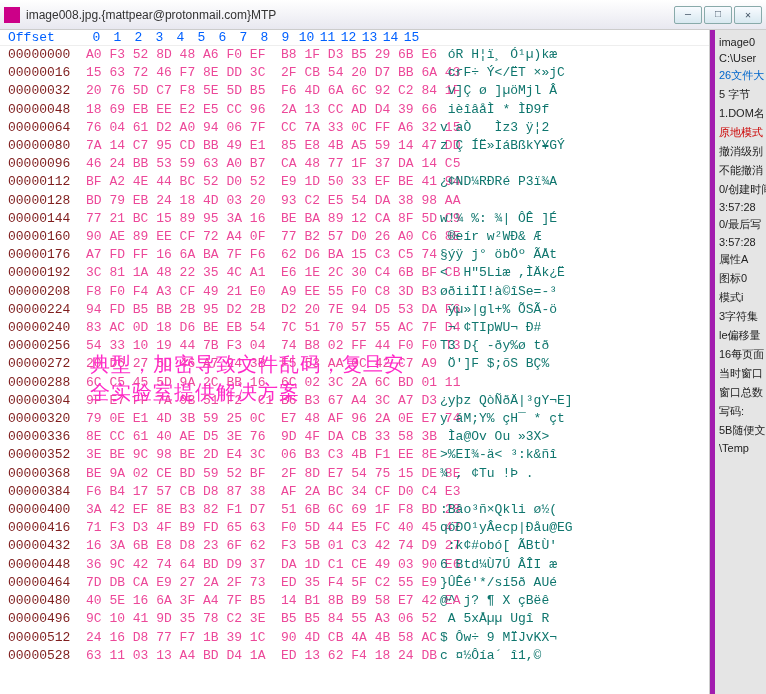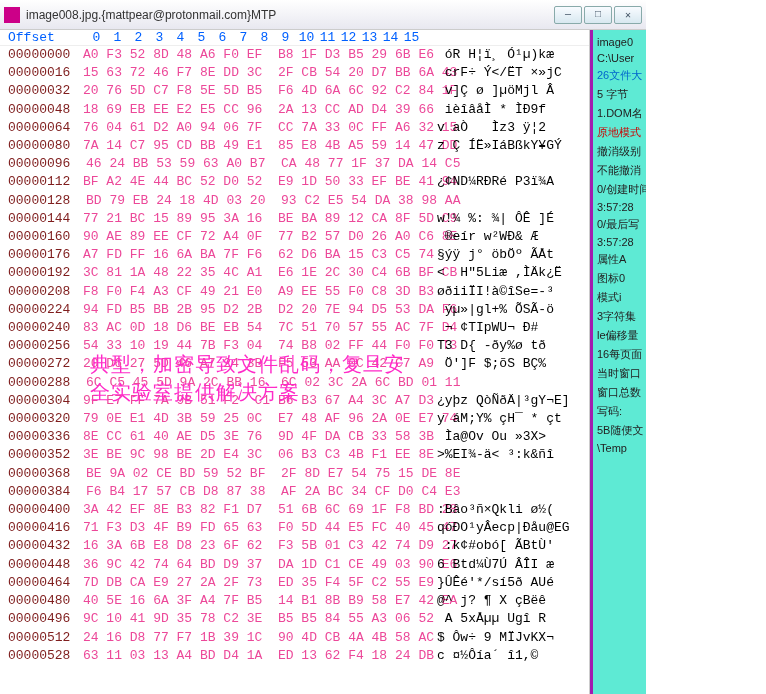--- a/index.html
+++ b/index.html
@@ -1,34 +1,34 @@
 <!DOCTYPE html>
 <html><head>
 <meta charset="utf-8">
 <style>
 *{margin:0;padding:0;box-sizing:border-box}
 body{font-family:"Consolas","Courier New",monospace;font-size:13px;background:#fff;overflow:hidden}
-.window{width:646px;height:694px;position:relative;background:#fff}
+.window{width:766px;height:694px;position:relative;background:#fff}
 .titlebar{height:30px;background:linear-gradient(#fff,#e8e8f0);border-bottom:1px solid #ccc;display:flex;align-items:center;padding:0 4px}
 .app-icon{width:16px;height:16px;background:#c08;margin-right:6px}
 .title{flex:1;font-family:Tahoma,sans-serif;font-size:12px;color:#333}
 .winbtns{display:flex;gap:2px}
 .winbtn{width:28px;height:18px;border:1px solid #8aa;background:linear-gradient(#f8fbff,#d8e8f0);border-radius:2px;display:flex;align-items:center;justify-content:center;font-size:10px;color:#456}
 .content{display:flex;height:calc(100% - 30px)}
 .hex-panel{flex:1;overflow:hidden;background:#fff;border-right:1px solid #ccc}
 .header-row{display:flex;color:#0060ff;padding:0 8px;border-bottom:1px solid #eee;font-weight:normal}
 .offset-col{width:78px}
 .hex-cols{display:flex;gap:0}
 .hex-col{width:21px;text-align:center}
 .data-rows{overflow:hidden}
 .row{display:flex;padding:0 8px;line-height:18.2px;white-space:pre}
 .offset{width:78px;color:#7f1d1d}
 .hexdata{width:344px;letter-spacing:0;color:#ec4899}
-.asciidata{width:150px;color:#000000;margin-left:10px}
-.side-panel{width:56px;background:#5eead4;border-left:3px solid #a21caf;padding:4px 2px;font-family:Tahoma,sans-serif;font-size:11px;overflow:hidden}
+.asciidata{width:150px;color:#0f766e;margin-left:10px}
+.side-panel{width:56px;background:#e5e5e5;border-left:5px solid #a21caf;padding:4px 2px;font-family:Tahoma,sans-serif;font-size:11px;overflow:hidden}
 .side-item{padding:2px 2px;white-space:nowrap;color:#222}
 .side-red{color:#c00}
 .side-blue{color:#06c}
 .watermark{position:absolute;left:90px;top:350px;color:#ff2ac8;font-family:"Microsoft YaHei",sans-serif;font-size:20px;font-weight:normal;pointer-events:none;line-height:28px;letter-spacing:1px}
 </style>
 </head>
 <body>
 
 <div class="window">
   <div class="titlebar">
@@ -80,21 +80,21 @@
           <div class="row"><div class="offset">00000208</div><div class="hexdata">F8 F0 F4 A3 CF 49 21 E0  A9 EE 55 F0 C8 3D B3</div><div class="asciidata">øðiiÏI!à©îSe=-³</div></div>
           <div class="row"><div class="offset">00000224</div><div class="hexdata">94 FD B5 BB 2B 95 D2 2B  D2 20 7E 94 D5 53 DA F6</div><div class="asciidata"> ýµ»|gl+% ÕSÃ-ö</div></div>
           <div class="row"><div class="offset">00000240</div><div class="hexdata">83 AC 0D 18 D6 BE EB 54  7C 51 70 57 55 AC 7F D4</div><div class="asciidata"> ¬ ¢TIpWU¬ Ð#</div></div>
           <div class="row"><div class="offset">00000256</div><div class="hexdata">54 33 10 19 44 7B F3 04  74 B8 02 FF 44 F0 F0 T3</div><div class="asciidata">T3 D{ -ðy%ø tð</div></div>
           <div class="row"><div class="offset">00000272</div><div class="hexdata">20 D6 27 5D 46 A7 24 3B  F5 53 AA 0C 42 C7 A9</div><div class="asciidata"> Ö']F $;õS BÇ%</div></div>
           <div class="row"><div class="offset">00000288</div><div class="hexdata">6C C5 45 5D 9A 2C BB 16  6C 02 3C 2A 6C BD 01 11</div></div>
           <div class="row"><div class="offset">00000304</div><div class="hexdata">9F E7 FF 7A 9B 51 F2  C1 B6 B3 67 A4 3C A7 D3</div><div class="asciidata">¿yþz QòÑðÄ|³gY¬E]</div></div>
           <div class="row"><div class="offset">00000320</div><div class="hexdata">79 0E E1 4D 3B 59 25 0C  E7 48 AF 96 2A 0E E7 74</div><div class="asciidata">y áM;Y% çH¯ * çt</div></div>
           <div class="row"><div class="offset">00000336</div><div class="hexdata">8E CC 61 40 AE D5 3E 76  9D 4F DA CB 33 58 3B</div><div class="asciidata"> Ìa@Ov Ou »3X&gt;</div></div>
           <div class="row"><div class="offset">00000352</div><div class="hexdata">3E BE 9C 98 BE 2D E4 3C  06 B3 C3 4B F1 EE 8E</div><div class="asciidata">&gt;%EI¾-ä&lt; ³:k&amp;ñî </div></div>
-          <div class="row"><div class="offset">00000368</div><div class="hexdata">BE 9A 02 CE BD 59 52 BF  2F 8D E7 54 75 15 DE 8E</div></div>
+          <div class="row"><div class="offset">00000368</div><div class="hexdata">BE 9A 02 CE BD 59 52 BF  2F 8D E7 54 75 15 DE 8E</div><div class="asciidata">¾ , ¢Tu !Þ .</div></div>
           <div class="row"><div class="offset">00000384</div><div class="hexdata">F6 B4 17 57 CB D8 87 38  AF 2A BC 34 CF D0 C4 E3</div></div>
           <div class="row"><div class="offset">00000400</div><div class="hexdata">3A 42 EF 8E B3 82 F1 D7  51 6B 6C 69 1F F8 BD 28</div><div class="asciidata">:Bâo³ñ×Qkli ø½(</div></div>
           <div class="row"><div class="offset">00000416</div><div class="hexdata">71 F3 D3 4F B9 FD 65 63  F0 5D 44 E5 FC 40 45 47</div><div class="asciidata">qóÐO¹yÂecp|Ðåu@EG</div></div>
           <div class="row"><div class="offset">00000432</div><div class="hexdata">16 3A 6B E8 D8 23 6F 62  F3 5B 01 C3 42 74 D9 27</div><div class="asciidata"> :k¢#obó[ ÃBtÙ'</div></div>
           <div class="row"><div class="offset">00000448</div><div class="hexdata">36 9C 42 74 64 BD D9 37  DA 1D C1 CE 49 03 90 E6</div><div class="asciidata">6 Btd¼Ù7Ú ÂÎI æ</div></div>
           <div class="row"><div class="offset">00000464</div><div class="hexdata">7D DB CA E9 27 2A 2F 73  ED 35 F4 5F C2 55 E9</div><div class="asciidata">}ÛÊé'*/sí5ð AUé</div></div>
           <div class="row"><div class="offset">00000480</div><div class="hexdata">40 5E 16 6A 3F A4 7F B5  14 B1 8B B9 58 E7 42 EA</div><div class="asciidata">@^ j? ¶ X çBëê</div></div>
           <div class="row"><div class="offset">00000496</div><div class="hexdata">9C 10 41 9D 35 78 C2 3E  B5 B5 84 55 A3 06 52</div><div class="asciidata"> A 5xÅµµ Ugî R</div></div>
           <div class="row"><div class="offset">00000512</div><div class="hexdata">24 16 D8 77 F7 1B 39 1C  90 4D CB 4A 4B 58 AC</div><div class="asciidata">$ Ôw÷ 9 MÏJvKX¬</div></div>
           <div class="row"><div class="offset">00000528</div><div class="hexdata">63 11 03 13 A4 BD D4 1A  ED 13 62 F4 18 24 DB</div><div class="asciidata">c ¤½Ôía´ î1,©</div></div>

